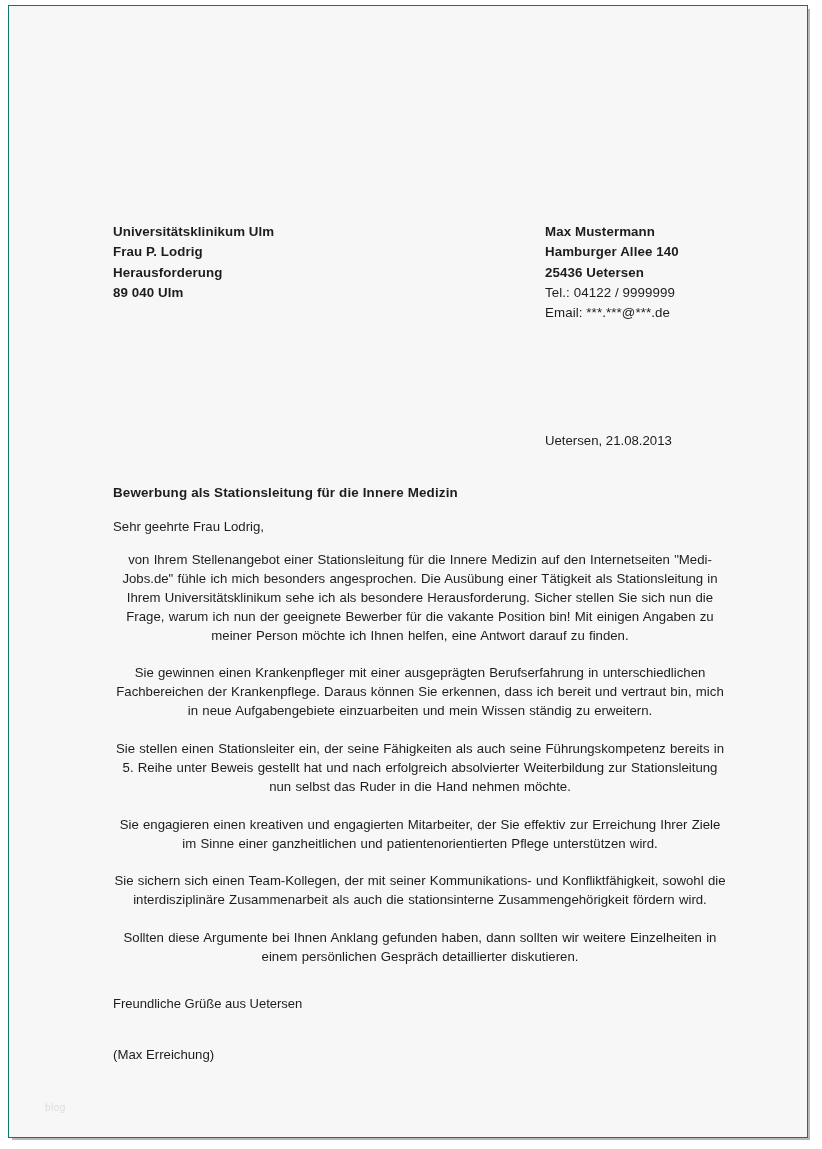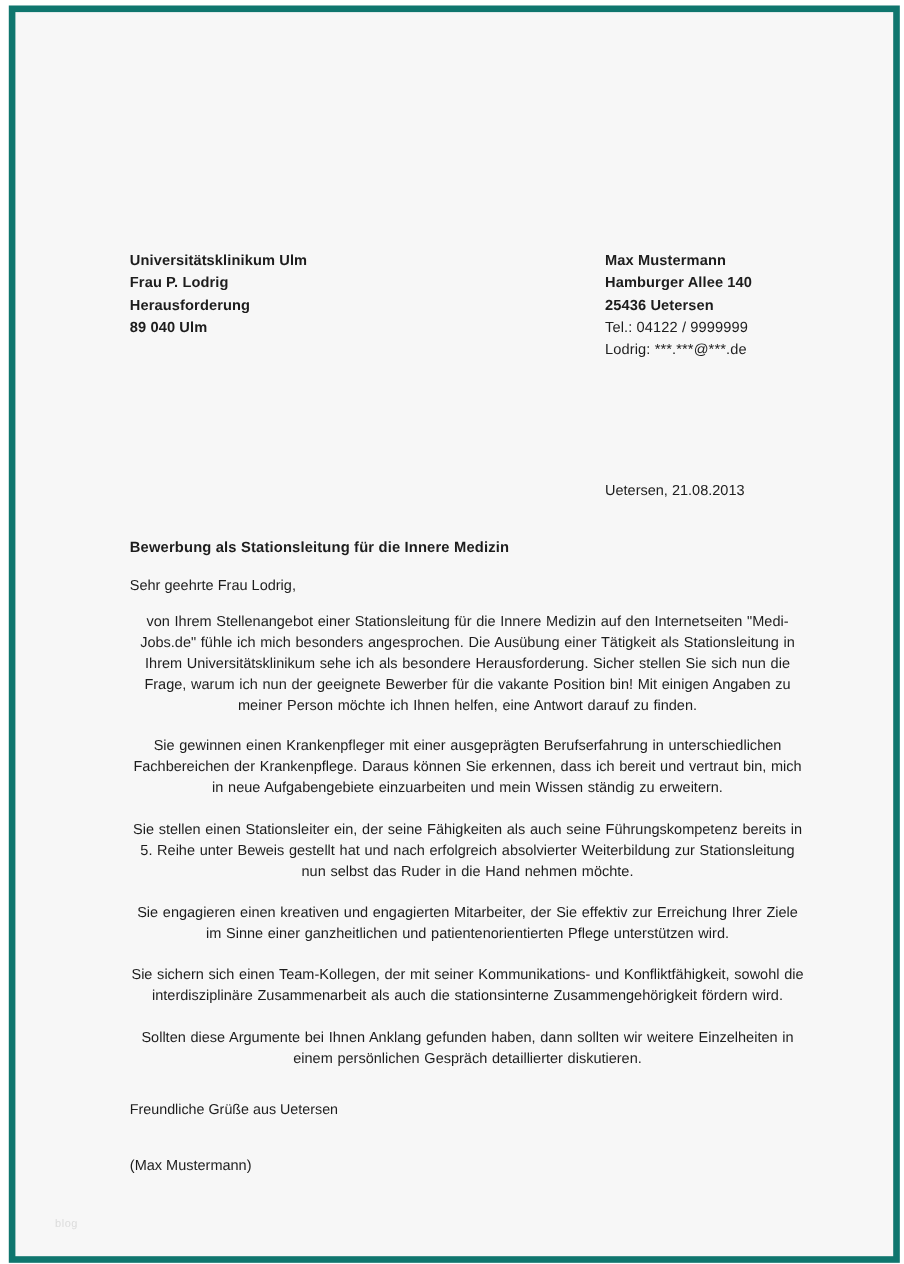--- a/index.html
+++ b/index.html
@@ -23,21 +23,21 @@
     background: #b8b8b8;
   }
 
   .page {
     position: absolute;
     left: 8px;
     top: 5px;
     width: 798px;
     height: 1131px;
     background: #f7f7f7;
-    border: 6px solid #0f766e;
+    border: 1px solid #0f766e;
     overflow: hidden;
   }
 
   .doc-body {
     position: absolute;
     left: 0;
     top: 0;
     width: 798px;
     height: 1131px;
     color: #1d1d1d;
@@ -139,36 +139,36 @@
       <div>Frau P. Lodrig</div>
       <div>Herausforderung</div>
       <div>89 040 Ulm</div>
     </div>
 
     <div class="addr-sender">
       <div class="bold">Max Mustermann</div>
       <div class="bold">Hamburger Allee 140</div>
       <div class="bold">25436 Uetersen</div>
       <div>Tel.: 04122 / 9999999</div>
-      <div>Lodrig: ***.***@***.de</div>
+      <div>Email: ***.***@***.de</div>
     </div>
 
     <div class="place-date">Uetersen, 21.08.2013</div>
 
     <div class="subject">Bewerbung als Stationsleitung für die Innere Medizin</div>
 
     <div class="salutation">Sehr geehrte Frau Lodrig,</div>
 
     <div class="paragraphs">
       <p>von Ihrem Stellenangebot einer Stationsleitung für die Innere Medizin auf den Internetseiten "Medi-Jobs.de"  fühle ich mich besonders angesprochen. Die Ausübung einer Tätigkeit als Stationsleitung in Ihrem Universitätsklinikum sehe ich als besondere Herausforderung. Sicher stellen Sie sich nun die Frage, warum ich nun der geeignete Bewerber für die vakante Position bin! Mit einigen Angaben zu meiner Person möchte ich Ihnen helfen, eine Antwort darauf zu finden.</p>
       <p>Sie gewinnen einen Krankenpfleger mit einer ausgeprägten Berufserfahrung in unterschiedlichen Fachbereichen der Krankenpflege. Daraus können Sie erkennen, dass ich bereit und vertraut bin, mich in neue Aufgabengebiete einzuarbeiten und mein Wissen ständig zu erweitern.</p>
       <p>Sie stellen einen Stationsleiter ein, der seine Fähigkeiten als auch seine Führungskompetenz bereits in 5. Reihe unter Beweis gestellt hat und nach erfolgreich absolvierter Weiterbildung zur Stationsleitung nun selbst das Ruder in die Hand nehmen möchte.</p>
       <p>Sie engagieren einen kreativen und engagierten Mitarbeiter, der Sie effektiv zur Erreichung Ihrer Ziele im Sinne einer ganzheitlichen und patientenorientierten Pflege unterstützen wird.</p>
       <p>Sie sichern sich einen Team-Kollegen, der mit seiner Kommunikations- und Konfliktfähigkeit, sowohl die interdisziplinäre Zusammenarbeit als auch die stationsinterne Zusammengehörigkeit fördern wird.</p>
       <p>Sollten diese Argumente bei Ihnen Anklang gefunden haben, dann sollten wir weitere Einzelheiten in einem persönlichen Gespräch detaillierter diskutieren.</p>
     </div>
 
     <div class="closing">Freundliche Grüße aus Uetersen</div>
-    <div class="signature">(Max Mustermann)</div>
+    <div class="signature">(Max Erreichung)</div>
 
     <div class="watermark">blog</div>
   </div>
 </div>
 
 </body></html>

